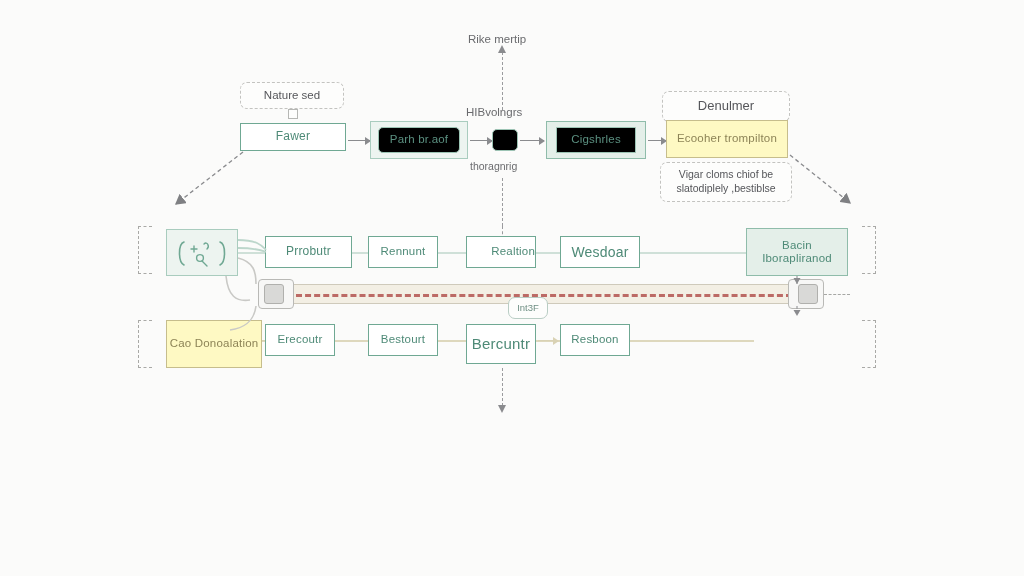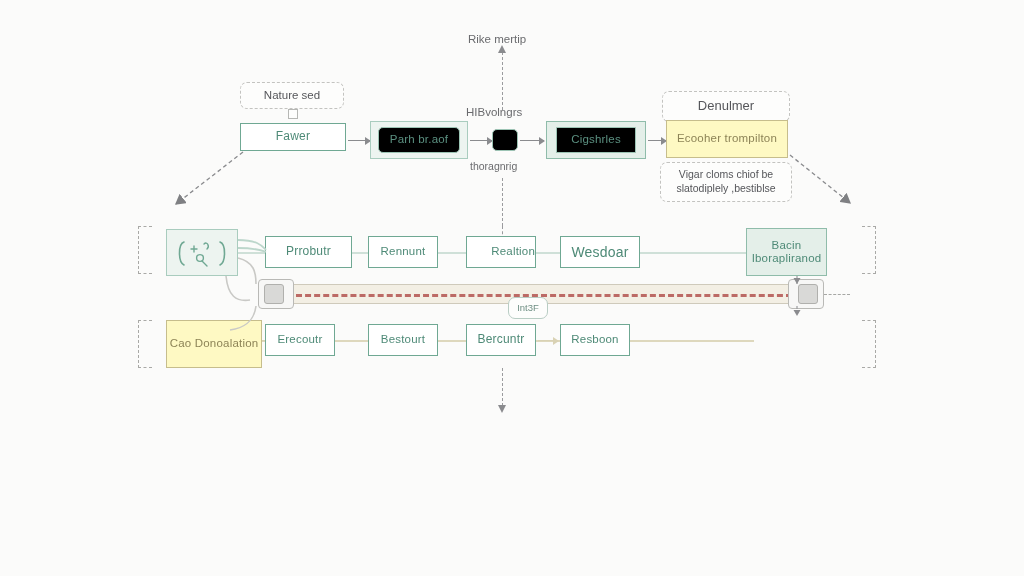--- a/index.html
+++ b/index.html
@@ -256,39 +256,39 @@
   <div class="node box-green" style="left:368px; top:236px; width:70px; height:32px; font-size:11.5px;">
     <span>Rennunt</span>
   </div>
   <div class="node box-green" style="left:466px; top:236px; width:70px; height:32px; font-size:11.5px;justify-content:flex-end;">
     <span>Realtion</span>
   </div>
   <div class="node box-green" style="left:560px; top:236px; width:80px; height:32px; font-size:14px;">
     <span>Wesdoar</span>
   </div>
 
-  <div class="node box-green-fill" style="left:746px; top:228px; width:81px; height:48px; font-size:11.5px; flex-direction:column;">
+  <div class="node box-green-fill" style="left:746px; top:228px; width:102px; height:48px; font-size:11.5px; flex-direction:column;">
     <span>Bacin Iborapliranod</span>
   </div>
 
   <div class="node box-cream" style="left:166px; top:320px; width:96px; height:48px; font-size:11.5px; flex-direction:column;">
     <span>Cao Donoalation</span>
   </div>
 
   <div class="hline cream" style="left:262px; top:340px; width:492px;"></div>
 
   <div class="arrow-h cream" style="left:262px; top:340px; width:24px;"></div>
 
   <div class="node box-green" style="left:265px; top:324px; width:70px; height:32px; font-size:11.5px;">
     <span>Erecoutr</span>
   </div>
   <div class="node box-green" style="left:368px; top:324px; width:70px; height:32px; font-size:11.5px;">
     <span>Bestourt</span>
   </div>
-  <div class="node box-green" style="left:466px; top:324px; width:70px; height:32px; font-size:12px;">
+  <div class="node box-green" style="left:466px; top:324px; width:70px; height:40px; font-size:15px;">
     <span>Bercuntr</span>
   </div>
   <div class="arrow-h cream" style="left:538px; top:340px; width:20px;"></div>
   <div class="node box-green" style="left:560px; top:324px; width:70px; height:32px; font-size:11.5px;">
     <span>Resboon</span>
   </div>
 
 
   <div class="pipe-body" style="left:268px; top:284px; width:546px; height:20px;"></div>
   <div class="pipe-dashes" style="left:296px; top:294px; width:496px;"></div>

